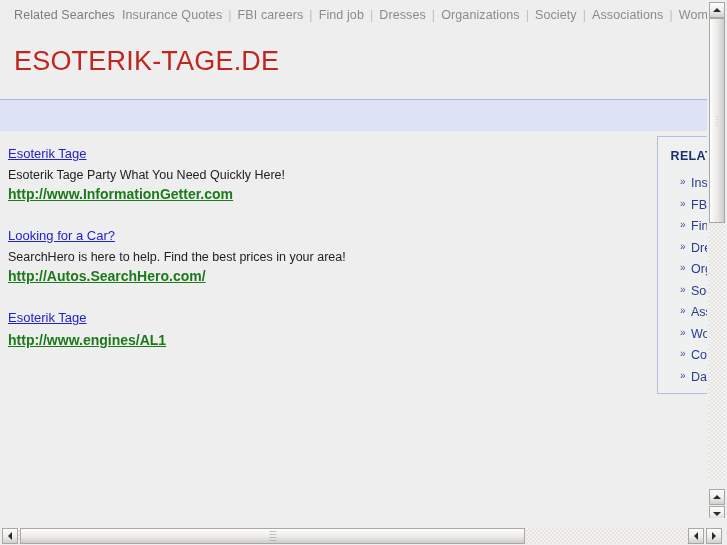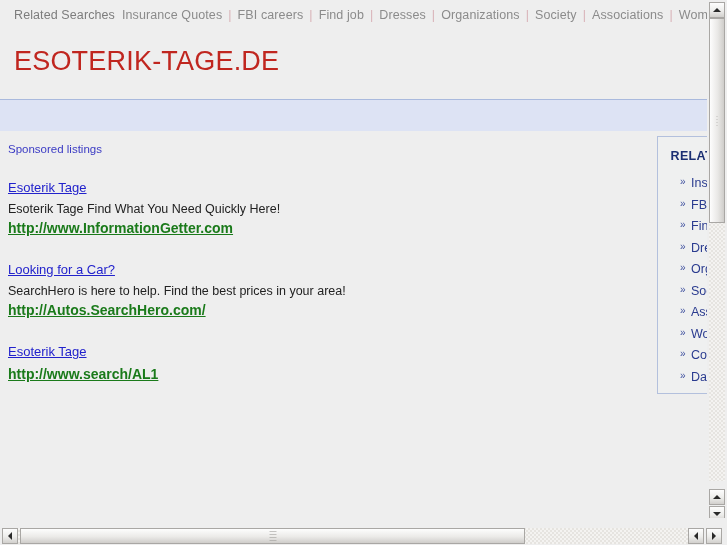--- a/index.html
+++ b/index.html
@@ -312,37 +312,36 @@
 
     <div id="titlebar">
       <h1 id="sitetitle">ESOTERIK-TAGE.DE</h1>
     </div>
 
     <div id="blueband"></div>
 
     <div id="content">
 
       <div id="leftcol">
-        <div id="sponsored">Sponsored listings</div>
         <div id="listing-container">
             <div class="listing">
               <div><span class="title">Esoterik Tage</span></div>
-              <div class="desc">Esoterik Tage Find What You Need Quickly Here!</div>
+              <div class="desc">Esoterik Tage Party What You Need Quickly Here!</div>
               <div><span class="url">http://www.InformationGetter.com</span></div>
             </div>
             <div class="listing">
               <div><span class="title">Looking for a Car?</span></div>
               <div class="desc">SearchHero is here to help. Find the best prices in your area!</div>
               <div><span class="url">http://Autos.SearchHero.com/</span></div>
             </div>
             <div class="listing">
             </div>
             <div class="listing">
               <div><span class="title">Esoterik Tage</span></div>
-              <div><span class="url">http://www.search/AL1</span></div>
+              <div><span class="url">http://www.engines/AL1</span></div>
             </div>
           </div>
       </div>
 
       <div id="relatedbox">
         <h2>RELATED SEARCHES</h2>
         <ul id="sidebar-list">
             <li><span class="bullet">»</span><a>Insurance Quotes</a></li>
             <li><span class="bullet">»</span><a>FBI careers</a></li>
             <li><span class="bullet">»</span><a>Find job</a></li>

